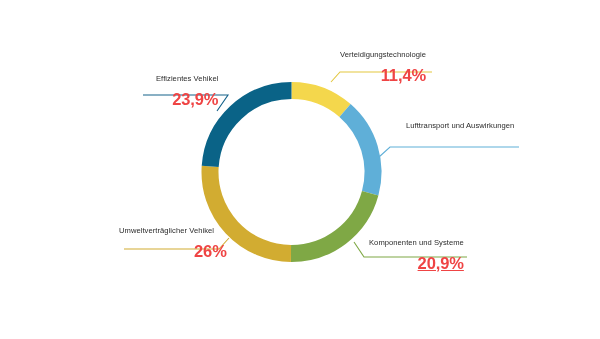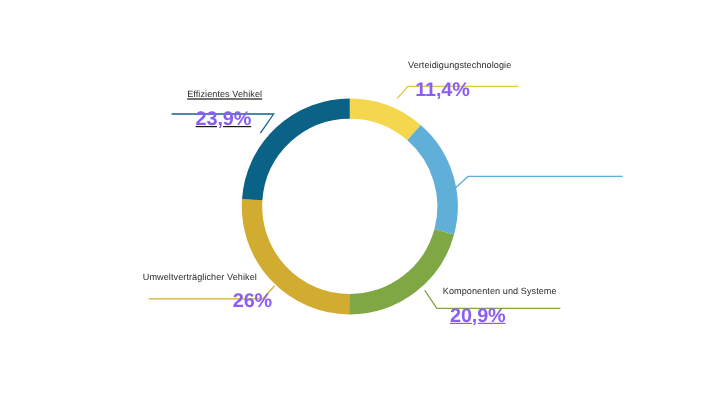--- a/index.html
+++ b/index.html
@@ -38,40 +38,41 @@
     font-size: 7.6px;
     letter-spacing: 0.05px;
     color: #2b2b2b;
     font-weight: 400;
     line-height: 10px;
     display: block;
   }
   .pct-label {
     font-size: 16.5px;
     font-weight: bold;
-    color: #8b5cf6;
+    color: #ef4444;
     line-height: 20px;
     display: block;
     letter-spacing: -0.1px;
+    text-align: right;
   }
   
   .c-defense   { left: 340px; top: 50px; text-align: left; }
   .c-defense .pct-label { margin-left: 6px; margin-top: 5px; }
   .c-defense .cat-label { margin-left: 0px; }
 
   .c-air       { left: 406px; top: 121px; text-align: left; }
   .c-air .pct-label { margin-left: 6px; margin-top: 5px; }
 
   .c-comp      { left: 369px; top: 238px; text-align: left; }
   .c-comp .pct-label { margin-left: 6px; margin-top: 5px; text-decoration: underline; }
 
   .c-eco       { left: 119px; top: 226px; text-align: left; }
   .c-eco .pct-label { margin-left: 75px; margin-top: 5px; }
 
-  .c-veh       { left: 156px; top: 74px; text-align: left; text-decoration: underline; }
+  .c-veh       { left: 156px; top: 74px; text-align: left; }
   .c-veh .pct-label { margin-left: 7px; margin-top: 5px; }
 </style>
 </head>
 <body>
 
 <div id="stage">
 
   <svg id="donut-svg" viewBox="0 0 600 339">
 
     <g>
@@ -95,20 +96,21 @@
       <path stroke="#15628A" d="M 217 111 L 228 95 L 143 95"></path>
     </g>
   </svg>
 
   <div class="callout c-defense">
     <span class="cat-label">Verteidigungstechnologie</span>
     <span class="pct-label">11,4%</span>
   </div>
 
   <div class="callout c-air">
+    <span class="cat-label">Lufttransport und Auswirkungen</span>
   </div>
 
   <div class="callout c-comp">
     <span class="cat-label">Komponenten und Systeme</span>
     <span class="pct-label">20,9%</span>
   </div>
 
   <div class="callout c-eco">
     <span class="cat-label">Umweltverträglicher Vehikel</span>
     <span class="pct-label">26%</span>

